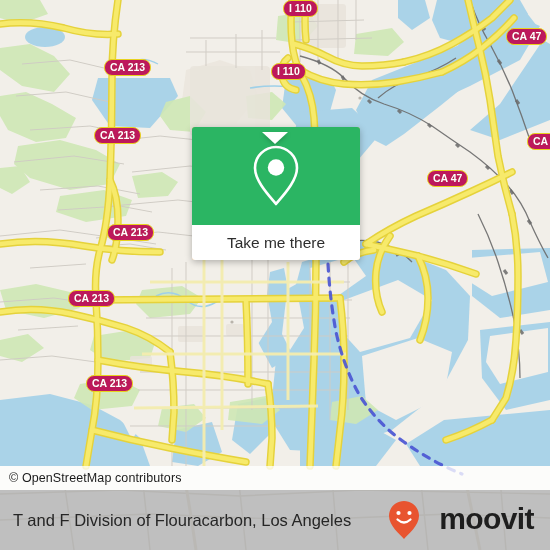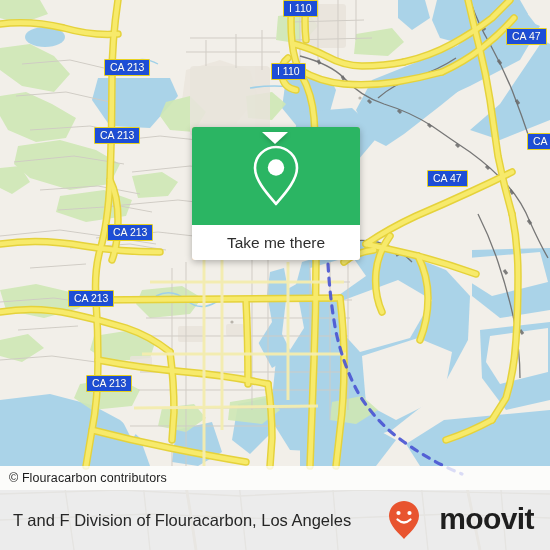--- a/index.html
+++ b/index.html
@@ -78,21 +78,21 @@
     border-top: 12px solid #ffffff;
     filter: drop-shadow(0 2px 2px rgba(0,0,0,0.18));
     z-index: 31;
   }
 
   
   #footer {
     position: absolute;
     left: 0; top: 490px;
     width: 550px; height: 60px;
-    background: #e5e5e5;
+    background: #a3a3a3;
     overflow: hidden;
     padding-left: 19px;
   }
   #footer-watermark {
     position: absolute;
     left: 0; top: -36px;
     width: 550px; height: 96px;
     opacity: 0.30;
   }
   #footer-title {
@@ -114,26 +114,26 @@
     font-weight: bold;
     color: #1e1e1e;
     letter-spacing: -0.6px;
     line-height: 1;
     padding-bottom: 2px;
   }
 
   
   .shield {
     position: absolute;
-    background: #1d4ed8;
+    background: #be185d;
     border: 1.5px solid #e8d21f;
-    border-radius: 1px;
+    border-radius: 8px;
     color: #ffffff;
     font-size: 10.5px;
-    font-weight: normal;
+    font-weight: bold;
     padding: 1.5px 5px 2px 5px;
     white-space: nowrap;
     text-shadow: 0 0 2px rgba(120,100,0,0.35);
     z-index: 20;
     line-height: 11px;
   }
 </style>
 </head>
 <body>
 
@@ -416,21 +416,21 @@
         <div class="shield" style="left: 94px; top: 127px;">CA 213</div>
         <div class="shield" style="left: 427px; top: 170px;">CA 47</div>
         <div class="shield" style="left: 527px; top: 133px;">CA 4</div>
         <div class="shield" style="left: 107px; top: 224px;">CA 213</div>
         <div class="shield" style="left: 68px; top: 290px;">CA 213</div>
         <div class="shield" style="left: 86px; top: 375px;">CA 213</div>
       </div>
   </div>
 
   <div id="attribution">
-    <span>© Flouracarbon contributors</span>
+    <span>© OpenStreetMap contributors</span>
   </div>
 
   <div id="popup-card">
     <div id="popup-image">
       <svg width="54" height="66" viewBox="0 0 54 66">
         <path d="M27 4 C15.4 4 6 13.4 6 25 C6 38 20 52.5 27 61 C34 52.5 48 38 48 25 C48 13.4 38.6 4 27 4 Z" fill="none" stroke="#ffffff" stroke-width="2.6" stroke-linejoin="round"></path>
         <circle cx="27" cy="24.5" r="8.2" fill="#ffffff"></circle>
       </svg>
     </div>
     <div id="popup-label">

